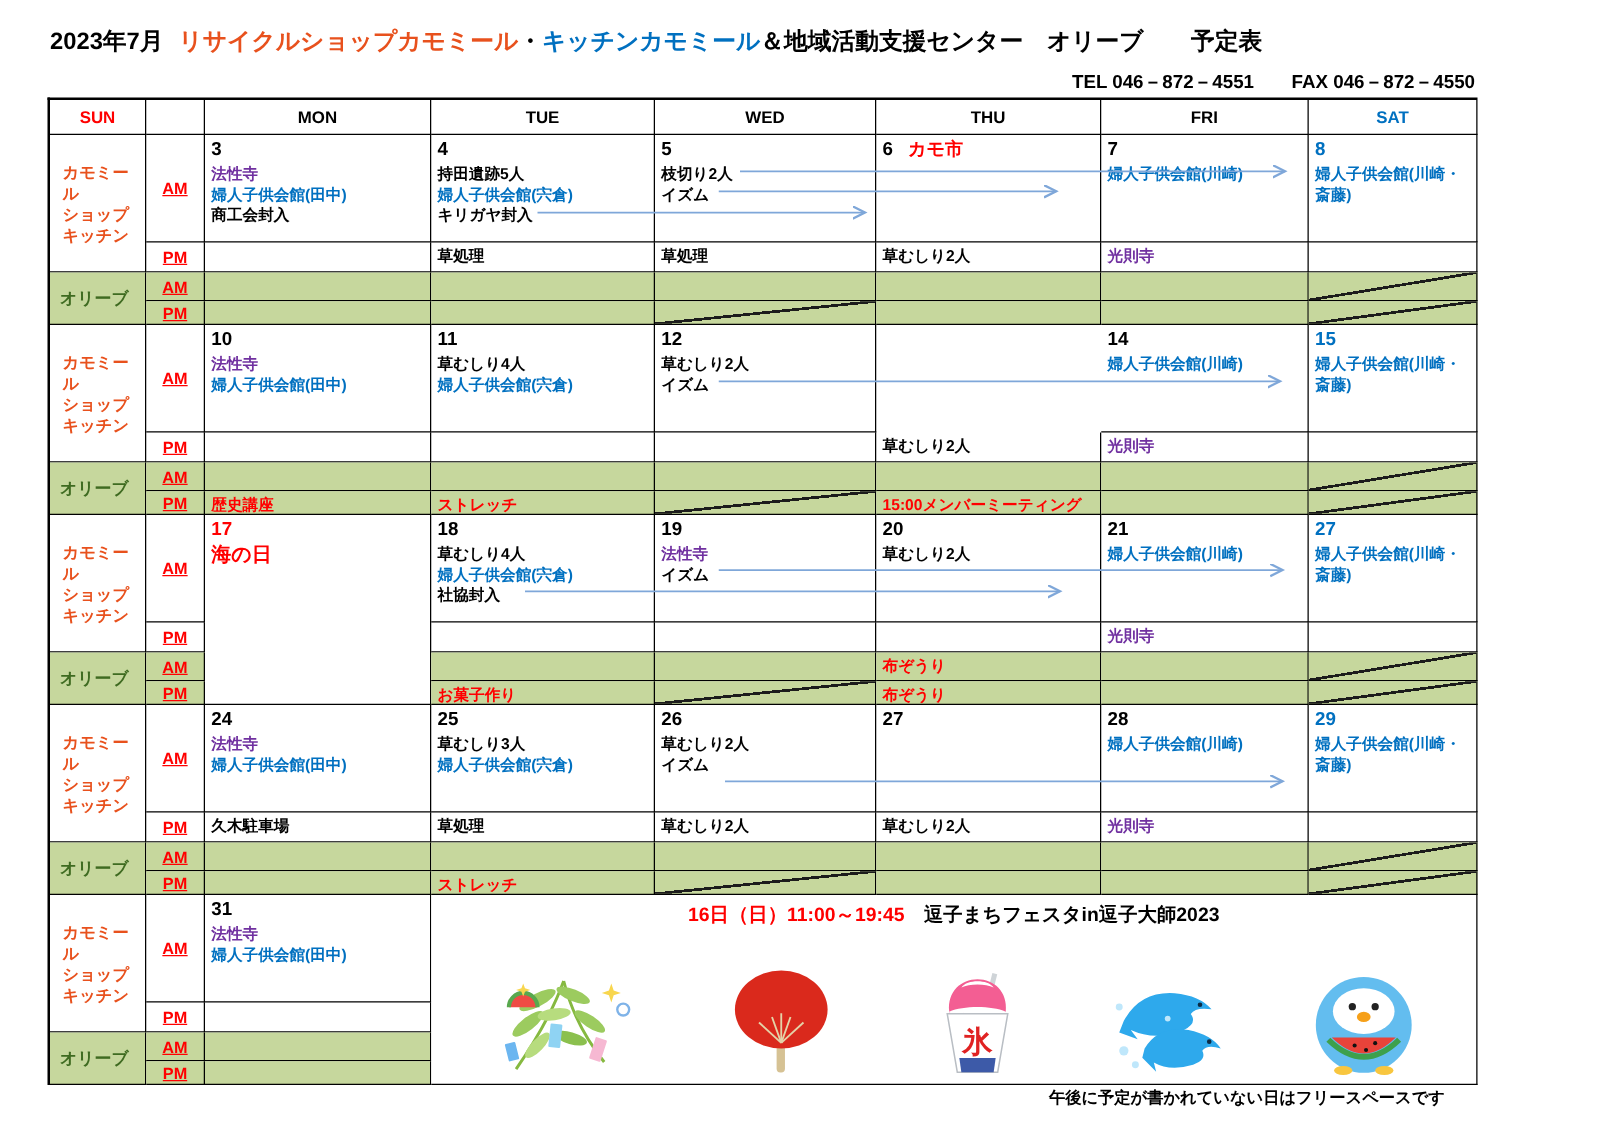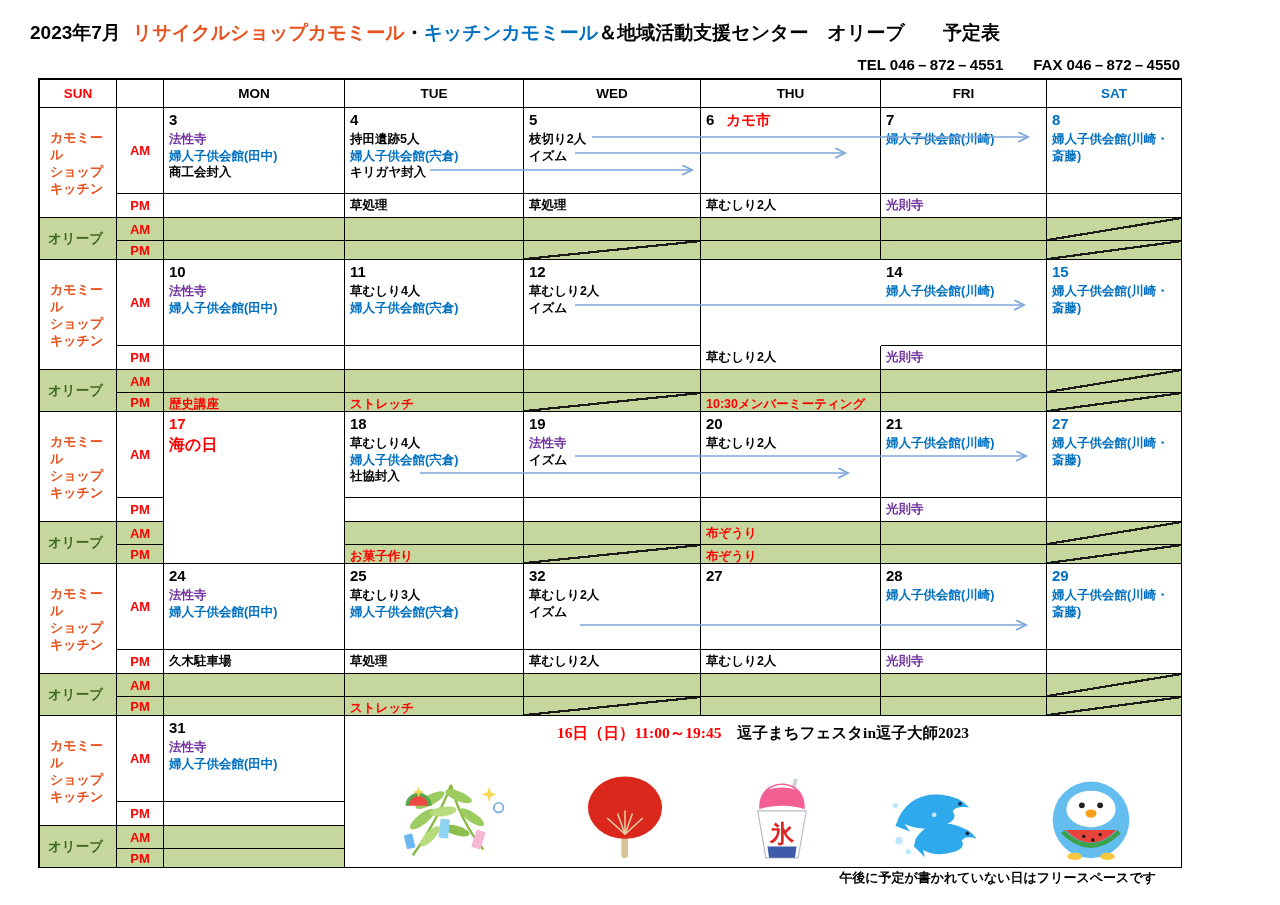--- a/index.html
+++ b/index.html
@@ -1,44 +1,44 @@
 <!DOCTYPE html>
 <html><head>
 <meta charset="utf-8">
 <style>
   html,body{margin:0;padding:0;}
   body{width:1280px;height:905px;background:#fff;position:relative;
        font-family:"Liberation Sans","DejaVu Sans",sans-serif;font-weight:bold;color:#000;}
-  #title{position:absolute;left:30px;top:20px;font-size:19px;white-space:nowrap;text-align:center;}
+  #title{position:absolute;left:40px;top:20px;font-size:19px;white-space:nowrap;text-align:center;}
   #title .tm{margin-right:12px;}
   .or{color:#e8511d;}
   #contact{position:absolute;top:56px;right:100px;font-size:15px;}
   #cal{position:absolute;left:38px;top:78px;width:1142px;display:grid;box-sizing:content-box;
        grid-template-columns:77px 47px 181px 179px 177px 180px 166px 135px;
        grid-template-rows:28px repeat(5, 86px 24px 23px 19px);
        border-top:2px solid #000;border-left:2px solid #000;background:#fff;}
   .c{border-right:1.5px solid #000;border-bottom:1.5px solid #000;box-sizing:border-box;
      overflow:hidden;position:relative;}
   .hc{display:flex;align-items:center;justify-content:center;font-size:13.5px;}
   .lab{font-size:13px;color:#e8511d;display:flex;align-items:center;padding-left:10px;
        white-space:pre-line;line-height:17px;}
   .olab{font-size:13.5px;color:#3f6b21;display:flex;align-items:center;padding-left:8px;}
-  .ap{display:flex;align-items:center;justify-content:center;font-size:13px;color:#f00;}
+  .ap{display:flex;align-items:center;justify-content:center;font-size:13px;color:#f00;text-decoration:underline;}
   .g{background:#c6d79d;}
   .d{background-image:linear-gradient(to bottom right,
       transparent calc(50% - 1px),#1c1c1c calc(50% - 1px),
       #1c1c1c calc(50% + 1.2px),transparent calc(50% + 1.2px));}
   .am{padding:0 5px;}
   .n{font-size:15px;line-height:19px;padding-top:2px;margin-bottom:2px;}
   .l{font-size:12.5px;line-height:16.5px;}
   .pmc{font-size:12.5px;line-height:16px;padding:3px 5px;}
   .r{color:#f00;}.b{color:#0070c0;}.pu{color:#7030a0;}.bn{color:#0070c0;}
   .x{font-size:14.5px;margin-left:12px;}
   .holiday{font-size:16px;margin-top:4px;}
-  .ann{display:flex;flex-direction:column;padding-top:4px;background:#fff;font-family:Liberation Serif, serif;}
+  .ann{display:flex;flex-direction:column;padding-top:4px;background:#fff;}
   .t1,.t2{text-align:center;font-size:15.5px;line-height:26px;white-space:nowrap;}
   .imgs{flex:1;display:flex;align-items:flex-end;justify-content:space-between;
         padding:0 46px 6px 44px;}
   #foot{position:absolute;top:869px;right:124px;font-size:13px;}
   #arrows{position:absolute;left:0;top:0;pointer-events:none;}
 </style>
 </head>
 <body>
 
 <div id="title">
@@ -149,21 +149,21 @@
     <div class="n">12</div>
     <div class="l">草むしり2人</div>
     <div class="l">イズム</div>
   </div>
   <div class="c pmc" style="grid-area:7/5"></div>
   <div class="c g" style="grid-area:8/5"></div>
   <div class="c g d" style="grid-area:9/5"></div>
 
   <div class="c pmc" style="grid-area:7/6">草むしり2人</div>
   <div class="c g" style="grid-area:8/6"></div>
-  <div class="c g pmc r" style="grid-area:9/6">10:30メンバーミーティング</div>
+  <div class="c g pmc r" style="grid-area:9/6">15:00メンバーミーティング</div>
 
   <div class="c am" style="grid-area:6/7">
     <div class="n">14</div>
     <div class="l b">婦人子供会館(川崎)</div>
   </div>
   <div class="c pmc pu" style="grid-area:7/7">光則寺</div>
   <div class="c g" style="grid-area:8/7"></div>
   <div class="c g" style="grid-area:9/7"></div>
 
   <div class="c am" style="grid-area:6/8">
@@ -252,21 +252,21 @@
   <div class="c am" style="grid-area:14/4">
     <div class="n">25</div>
     <div class="l">草むしり3人</div>
     <div class="l b">婦人子供会館(宍倉)</div>
   </div>
   <div class="c pmc" style="grid-area:15/4">草処理</div>
   <div class="c g" style="grid-area:16/4"></div>
   <div class="c g pmc r" style="grid-area:17/4">ストレッチ</div>
 
   <div class="c am" style="grid-area:14/5">
-    <div class="n">32</div>
+    <div class="n">26</div>
     <div class="l">草むしり2人</div>
     <div class="l">イズム</div>
   </div>
   <div class="c pmc" style="grid-area:15/5">草むしり2人</div>
   <div class="c g" style="grid-area:16/5"></div>
   <div class="c g d" style="grid-area:17/5"></div>
 
   <div class="c am" style="grid-area:14/6">
     <div class="n">27</div>
   </div>

